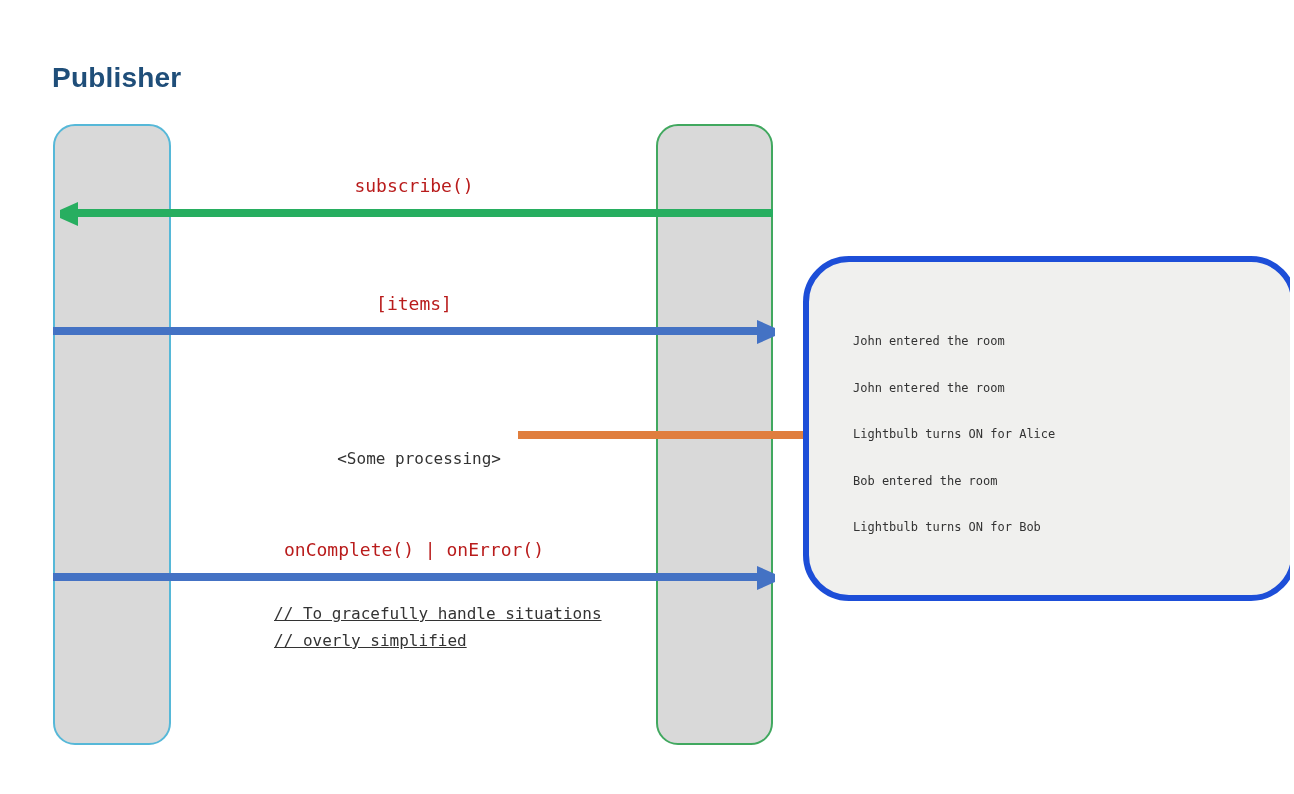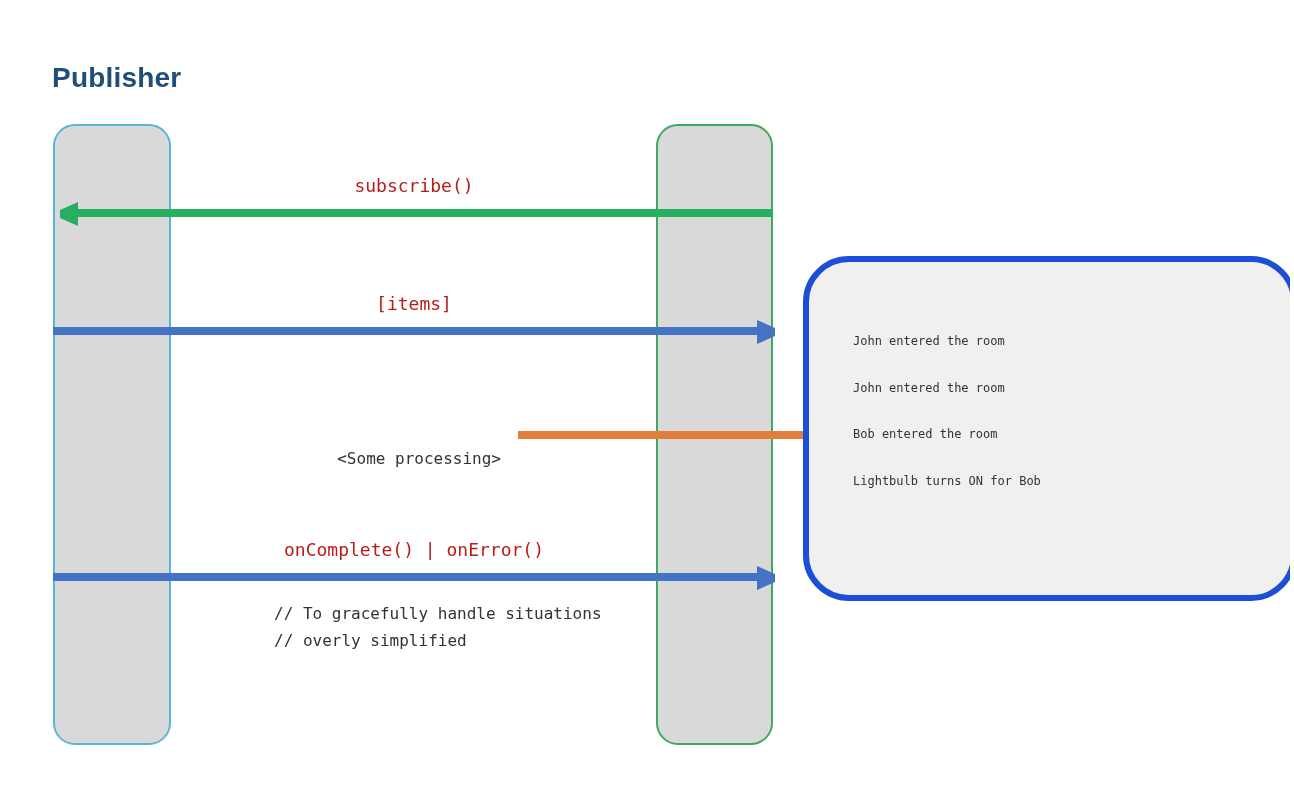--- a/index.html
+++ b/index.html
@@ -75,20 +75,21 @@
     font-size: 16px;
     color: #333333;
     white-space: nowrap;
   }
   .comment {
     position: absolute;
     left: 262px;
     font-size: 16px;
     color: #333333;
     white-space: nowrap;
+    text-decoration: underline;
   }
   .comment-1 { top: 592px; }
   .comment-2 { top: 619px; }
 
   .note-box {
     position: absolute;
     left: 795px;
     top: 248px;
     width: 494px;
     height: 345px;
@@ -130,17 +131,18 @@
   <div class="msg-label label-oncomplete">onComplete() | onError()</div>
   <div class="msg-line line-oncomplete"></div>
   <div class="arrow-head head-right head-oncomplete"></div>
 
   <div class="comment comment-1">// To gracefully handle situations</div>
   <div class="comment comment-2">// overly simplified</div>
 
   <div class="note-box">
     <div class="note-line">John entered the room</div>
     <div class="note-line">John entered the room</div>
+    <div class="note-line">Lightbulb turns ON for Alice</div>
     <div class="note-line">Bob entered the room</div>
     <div class="note-line">Lightbulb turns ON for Bob</div>
   </div>
 
 </div>
 
 </body></html>

